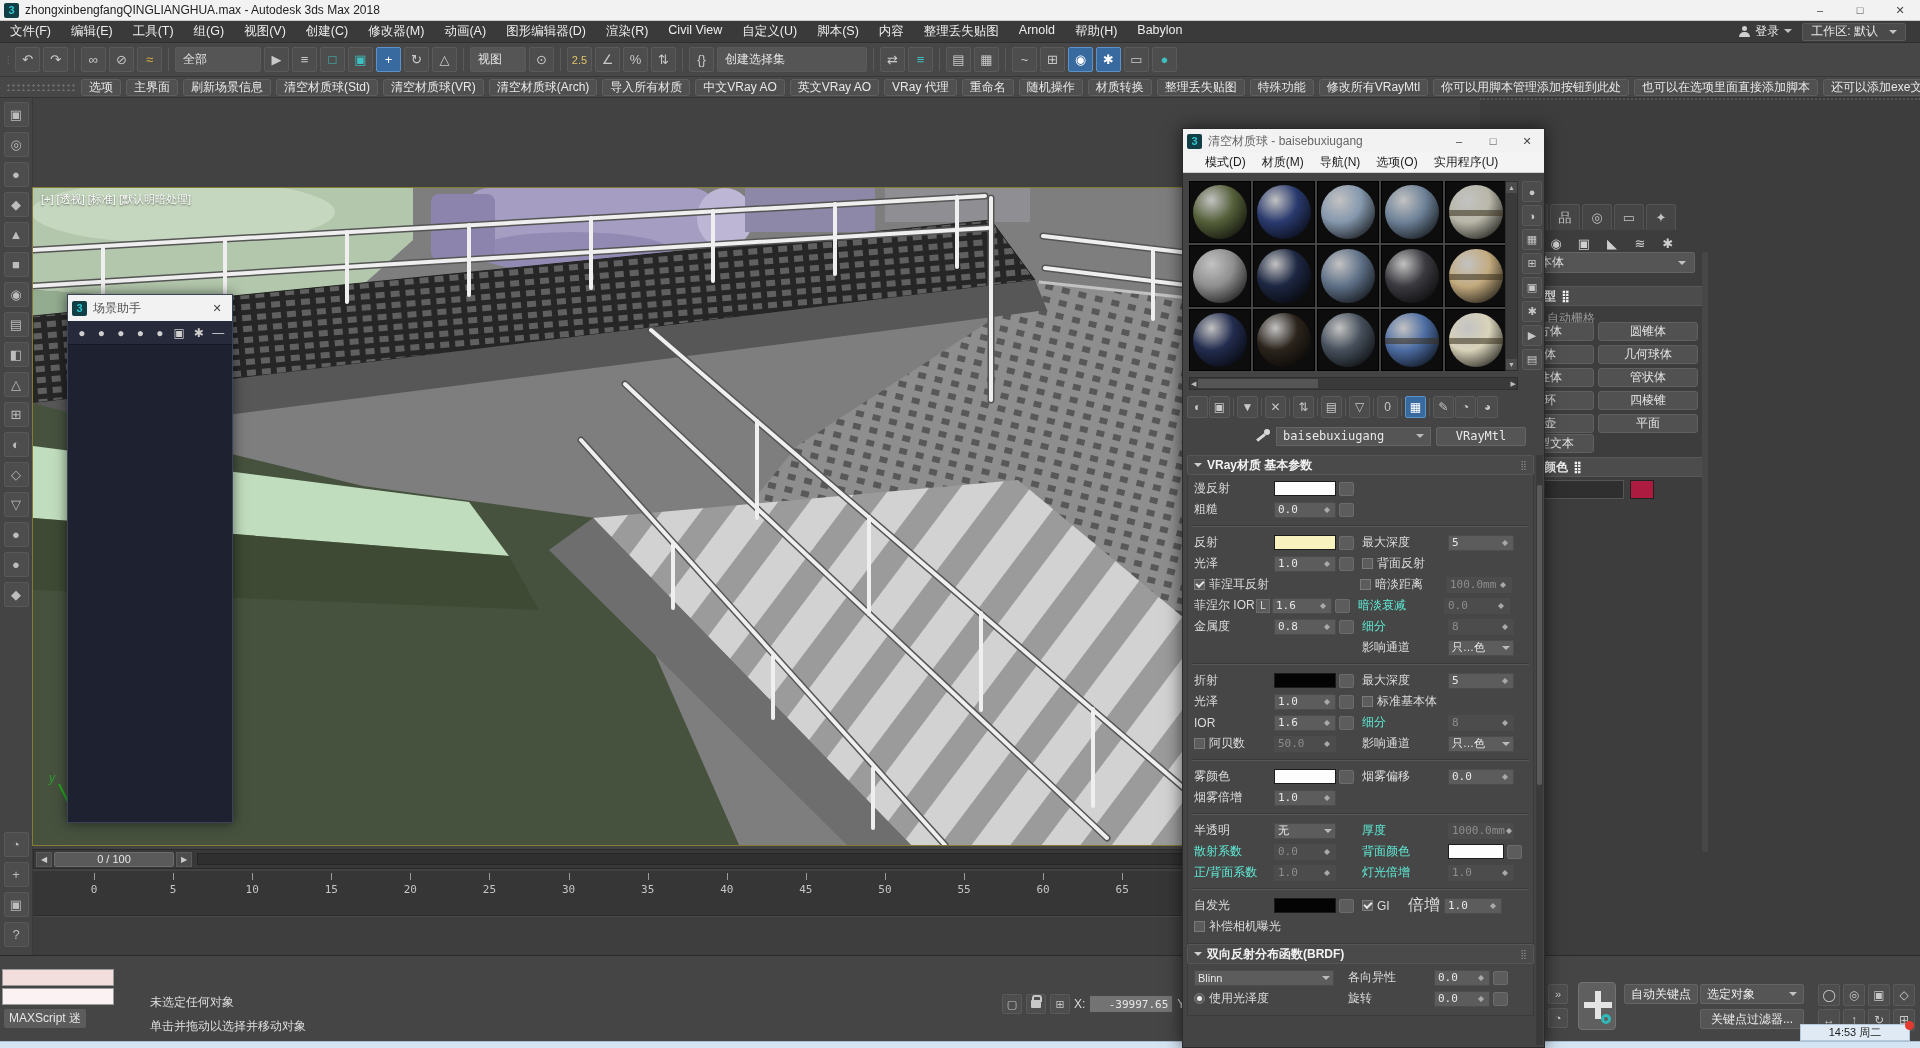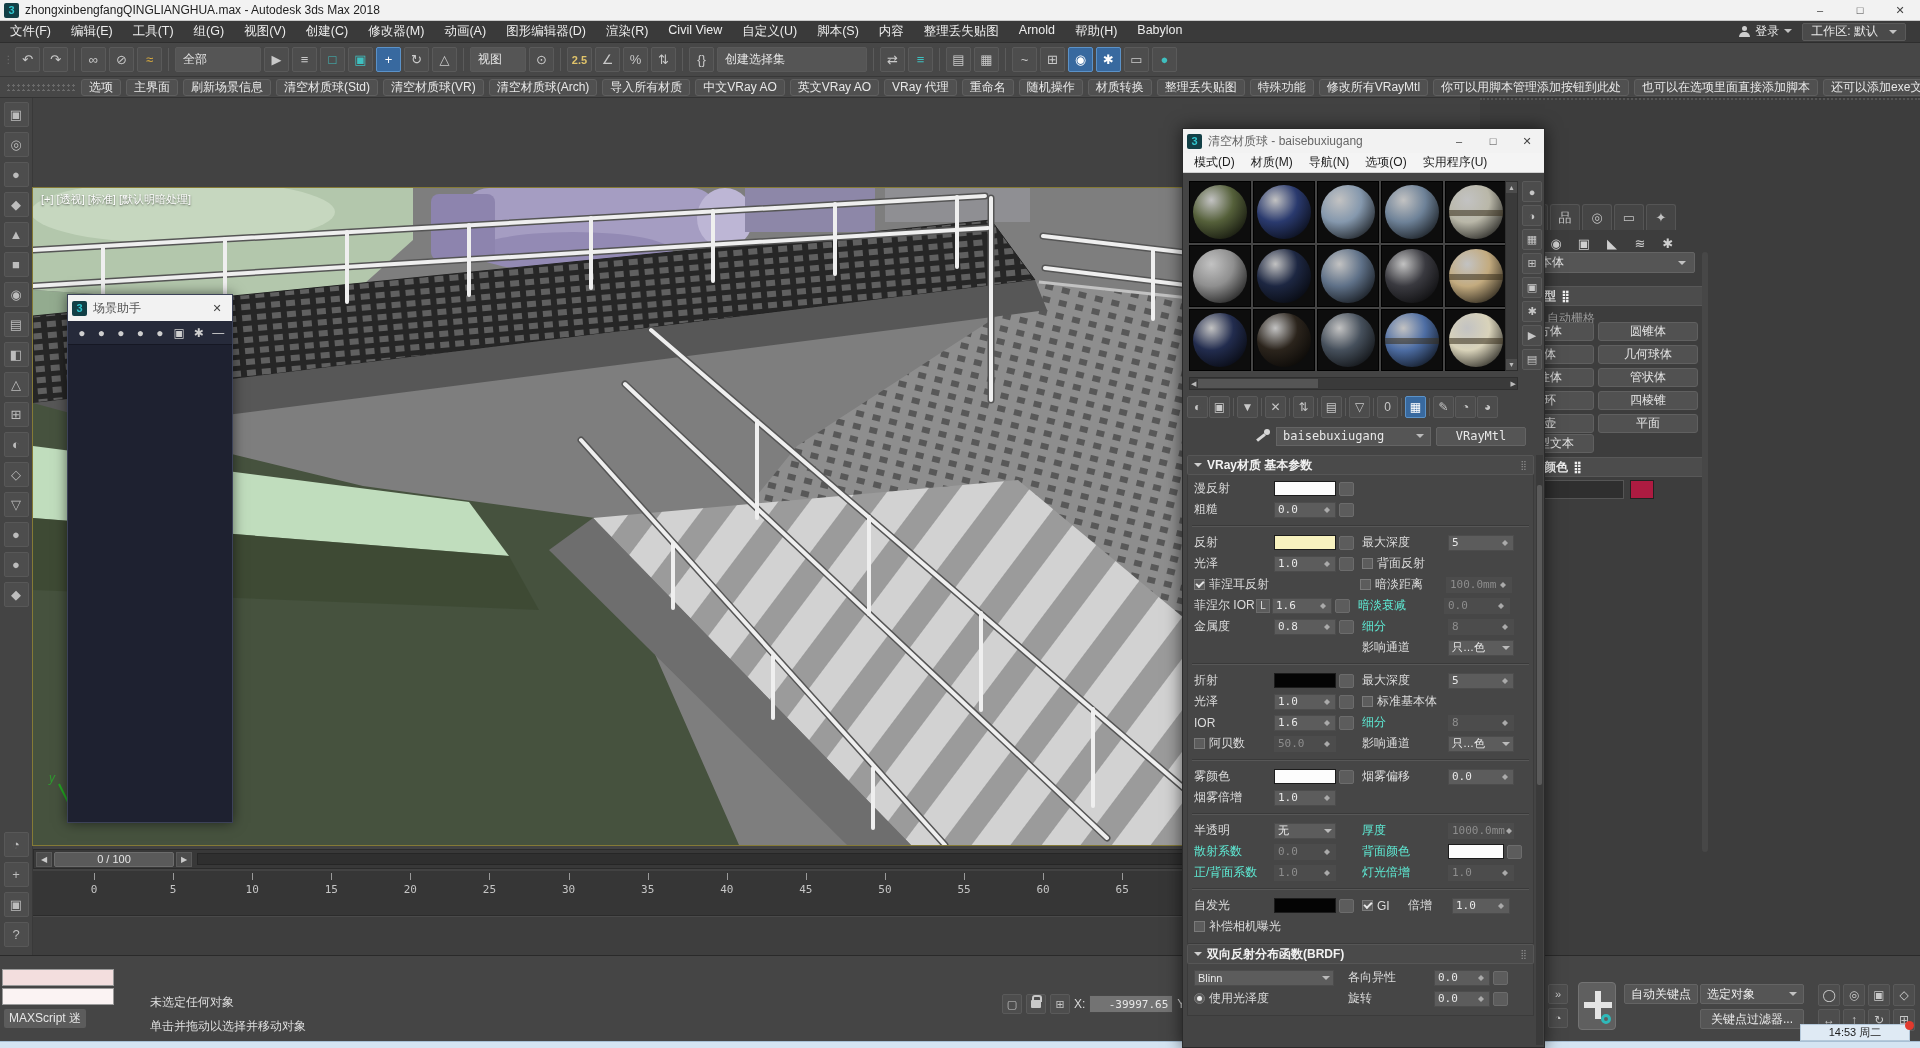--- a/index.html
+++ b/index.html
@@ -32,21 +32,21 @@
 
   
   #maintoolbar{left:0;top:43px;width:1920px;height:34px;background:#474747;border-bottom:1px solid #383838;
     display:flex;align-items:center;gap:3px;padding:0 4px}
   .tbi{min-width:25px;height:25px;background:#4d4d4d;border:1px solid #5a5a5a;border-radius:2px;
     display:flex;align-items:center;justify-content:center;color:#c9c9c9;font-size:13px;flex:none}
   .tbi.active{background:#38699f;border-color:#5b92c8;color:#fff}
   .tbi.sep{min-width:1px;width:1px;height:23px;background:#3a3a3a;border:none;border-right:1px solid #5b5b5b;border-radius:0;margin:0 3px}
   .tbi.drop{justify-content:space-between;padding:0 7px;background:#555;font-size:12px;color:#e4e4e4}
   .tbi.handle{min-width:8px;width:8px;background:transparent;border:none;color:#6d6d6d;font-size:10px;letter-spacing:-1px}
-  .tbi.snap{font-size:11px;color:#e0c36a;font-weight:bold}
+  .tbi.snap{font-size:11px;color:#e0c36a;font-weight:normal}
   .c-teal{color:#3fbfbf}.c-yellow{color:#e2b13c}.c-red{color:#c05050}.c-green{color:#5da75d}
   .c-blue{color:#62a8e8}.c-orange{color:#e08a3c}.c-white{color:#f0f0f0}
 
   
   #scriptrow{left:0;top:77px;width:1920px;height:21px;background:#474747;border-bottom:1px solid #333;
     display:flex;align-items:center;gap:5px;padding:0 6px}
   .dots{width:70px;height:8px;flex:none;background:radial-gradient(circle,#6a6a6a 1px,transparent 1.2px);
     background-size:5px 5px}
   .sbtn{background:#505050;border:1px solid #5f5f5f;border-radius:3px;color:#e8e8e8;font-size:12px;
     padding:0 7px;height:17px;display:flex;align-items:center;white-space:nowrap;flex:none}
@@ -150,21 +150,21 @@
   .sw{width:62px;height:15px;border:1px solid #1c1c1c;flex:none}
   .mini{width:15px;height:14px;background:#5c5c5c;border:1px solid #6c6c6c;border-radius:2px;flex:none;margin-left:3px}
 
   
   #meditor{left:1182px;top:128px;width:363px;height:920px;background:#444;border:1px solid #2a2a2a;
     box-shadow:0 0 16px rgba(0,0,0,.6);z-index:50}
   #metitle{left:0;top:0;width:100%;height:24px;background:#f2f2f2;display:flex;align-items:center;
     font-size:12px;color:#666}
   #metitle .wbtn{width:34px;height:100%}
   #memenu{left:0;top:24px;width:100%;height:20px;background:#f4f4f4;border-bottom:1px solid #cfcfcf;
-    display:flex;align-items:flex-start;padding:0 3px}
+    display:flex;align-items:flex-start;padding:0 14px}
   .memitem{padding:1px 8px;color:#1c1c1c;font-size:12px}
   #mesamples{left:6px;top:52px;display:grid;grid-template-columns:repeat(5,62px);grid-auto-rows:62px;gap:2px}
   .tile{background:#0d0d0d;border:1px solid #000;position:relative;overflow:hidden}
   .orb{position:absolute;inset:3px;border-radius:50%;
     background:radial-gradient(circle at 34% 28%,rgba(255,255,255,.75) 0%,var(--c,#555) 42%,#000 98%)}
   .tile.stripe .orb::after{content:"";position:absolute;left:0;right:0;top:47%;height:11%;background:rgba(55,45,28,.55)}
   #mevscroll{left:322px;top:52px;width:13px;height:190px;background:#3a3a3a;border:1px solid #2f2f2f}
   #mevscroll .sb{width:11px;height:11px;display:flex;align-items:center;justify-content:center;
     color:#bbb;font-size:7px;background:#4c4c4c}
   #mevscroll .sbtm{position:absolute;bottom:0}
@@ -1169,21 +1169,21 @@
         </div>
         <div class="psep"></div>
         <div class="prow">
           <span class="lab">自发光</span>
           <span class="sw" style="background:#040404"></span>
           <span class="mini"></span>
           <span class="rlab" style="width:46px">
               <span class="cb on"></span>
               <span>GI</span>
             </span>
-          <span style="font-size:12px;margin-right:20px">倍增</span>
+          <span style="font-size:16px;margin-right:4px">倍增</span>
           <span class="fld" style="width:58px">
               <span>1.0</span>
               <span class="ud"></span>
             </span>
         </div>
         <div class="prow">
           <span class="lab" style="width:160px">
               <span class="cb"></span>
               <span>补偿相机曝光</span>
             </span>

